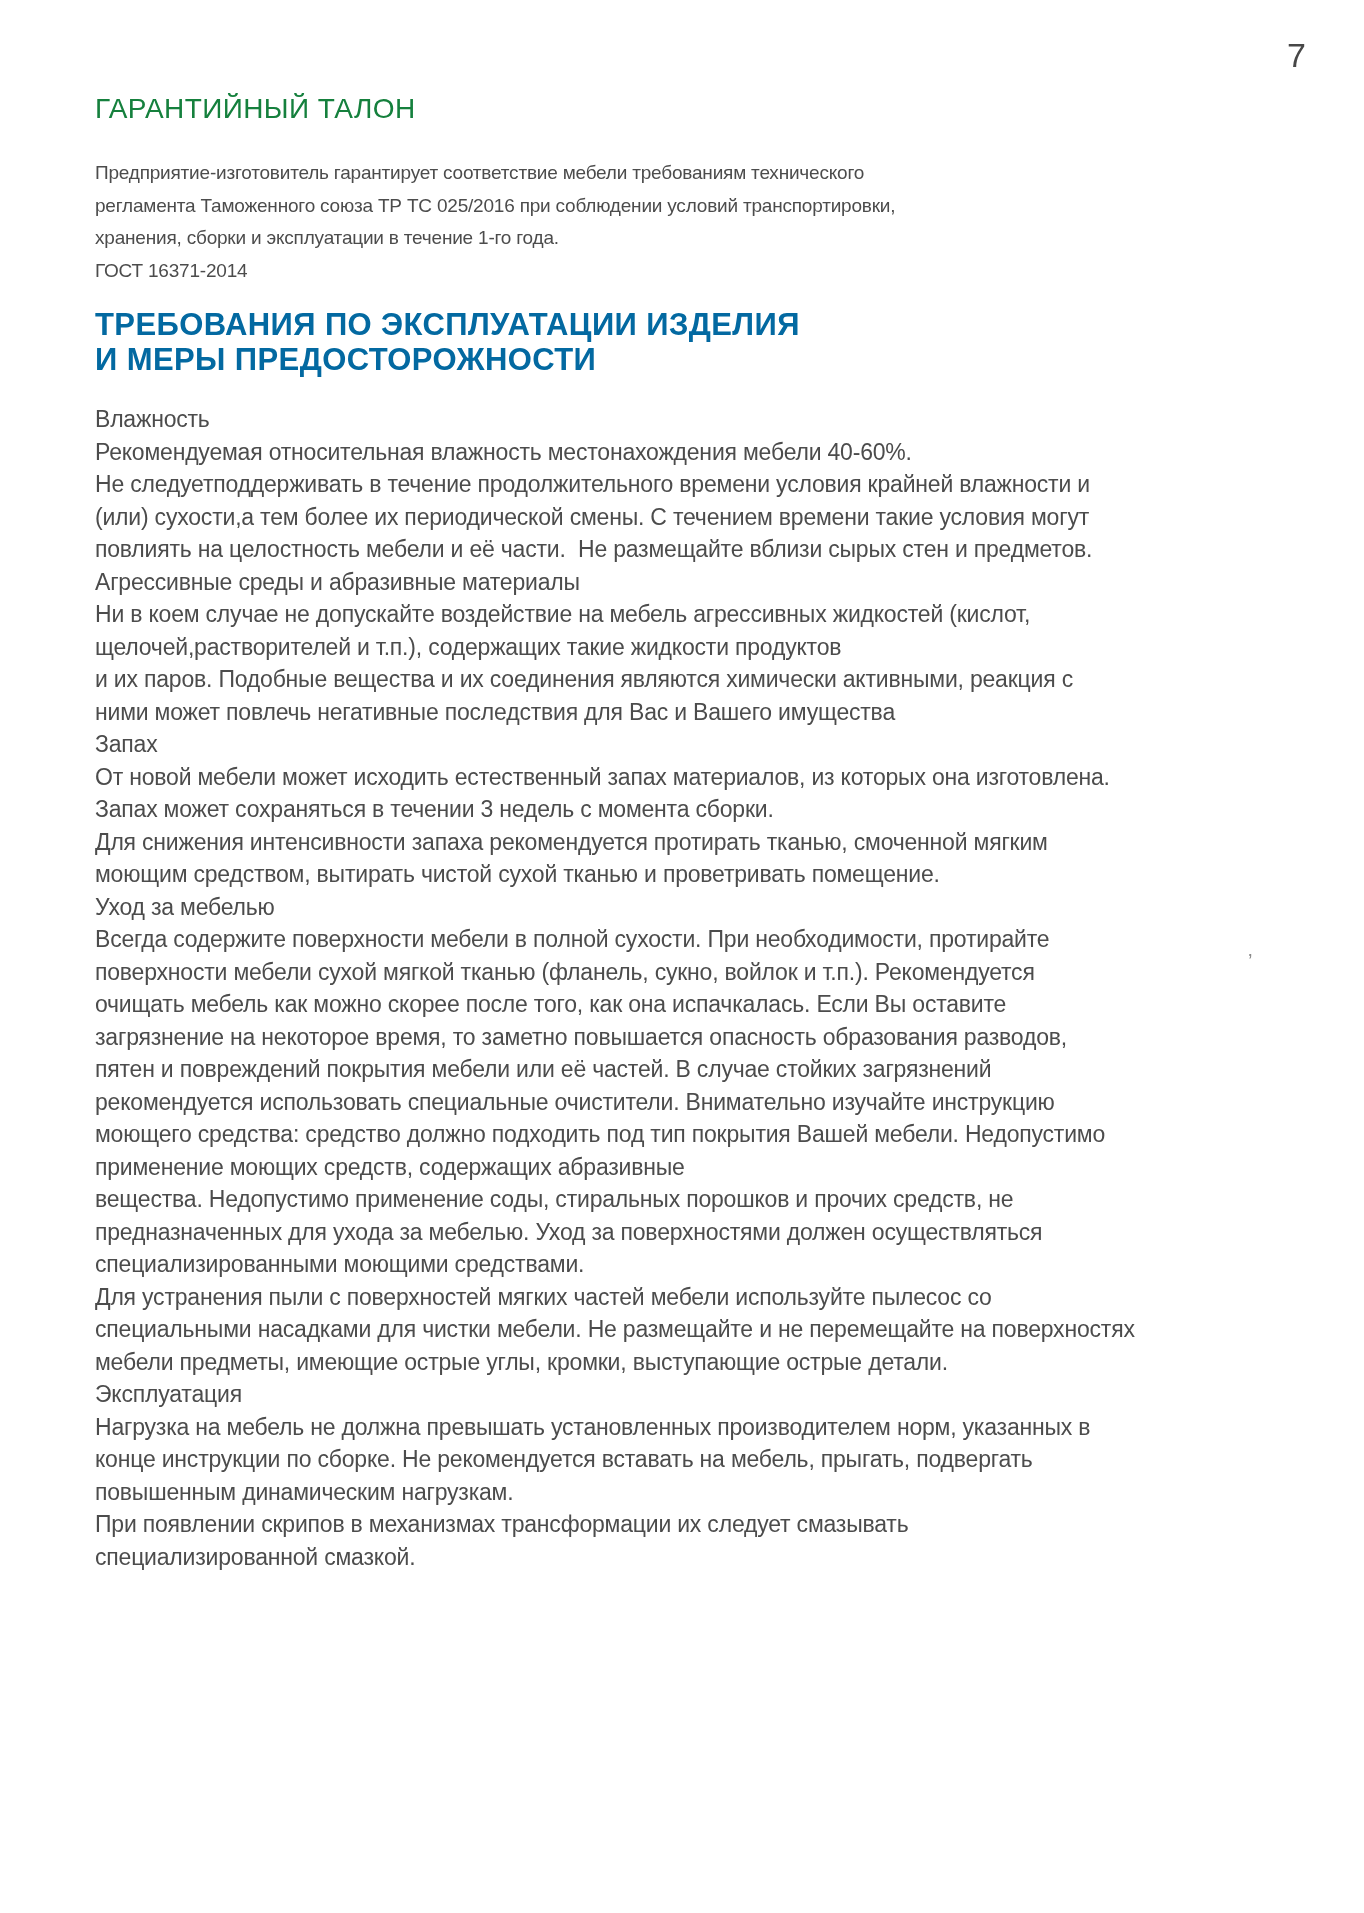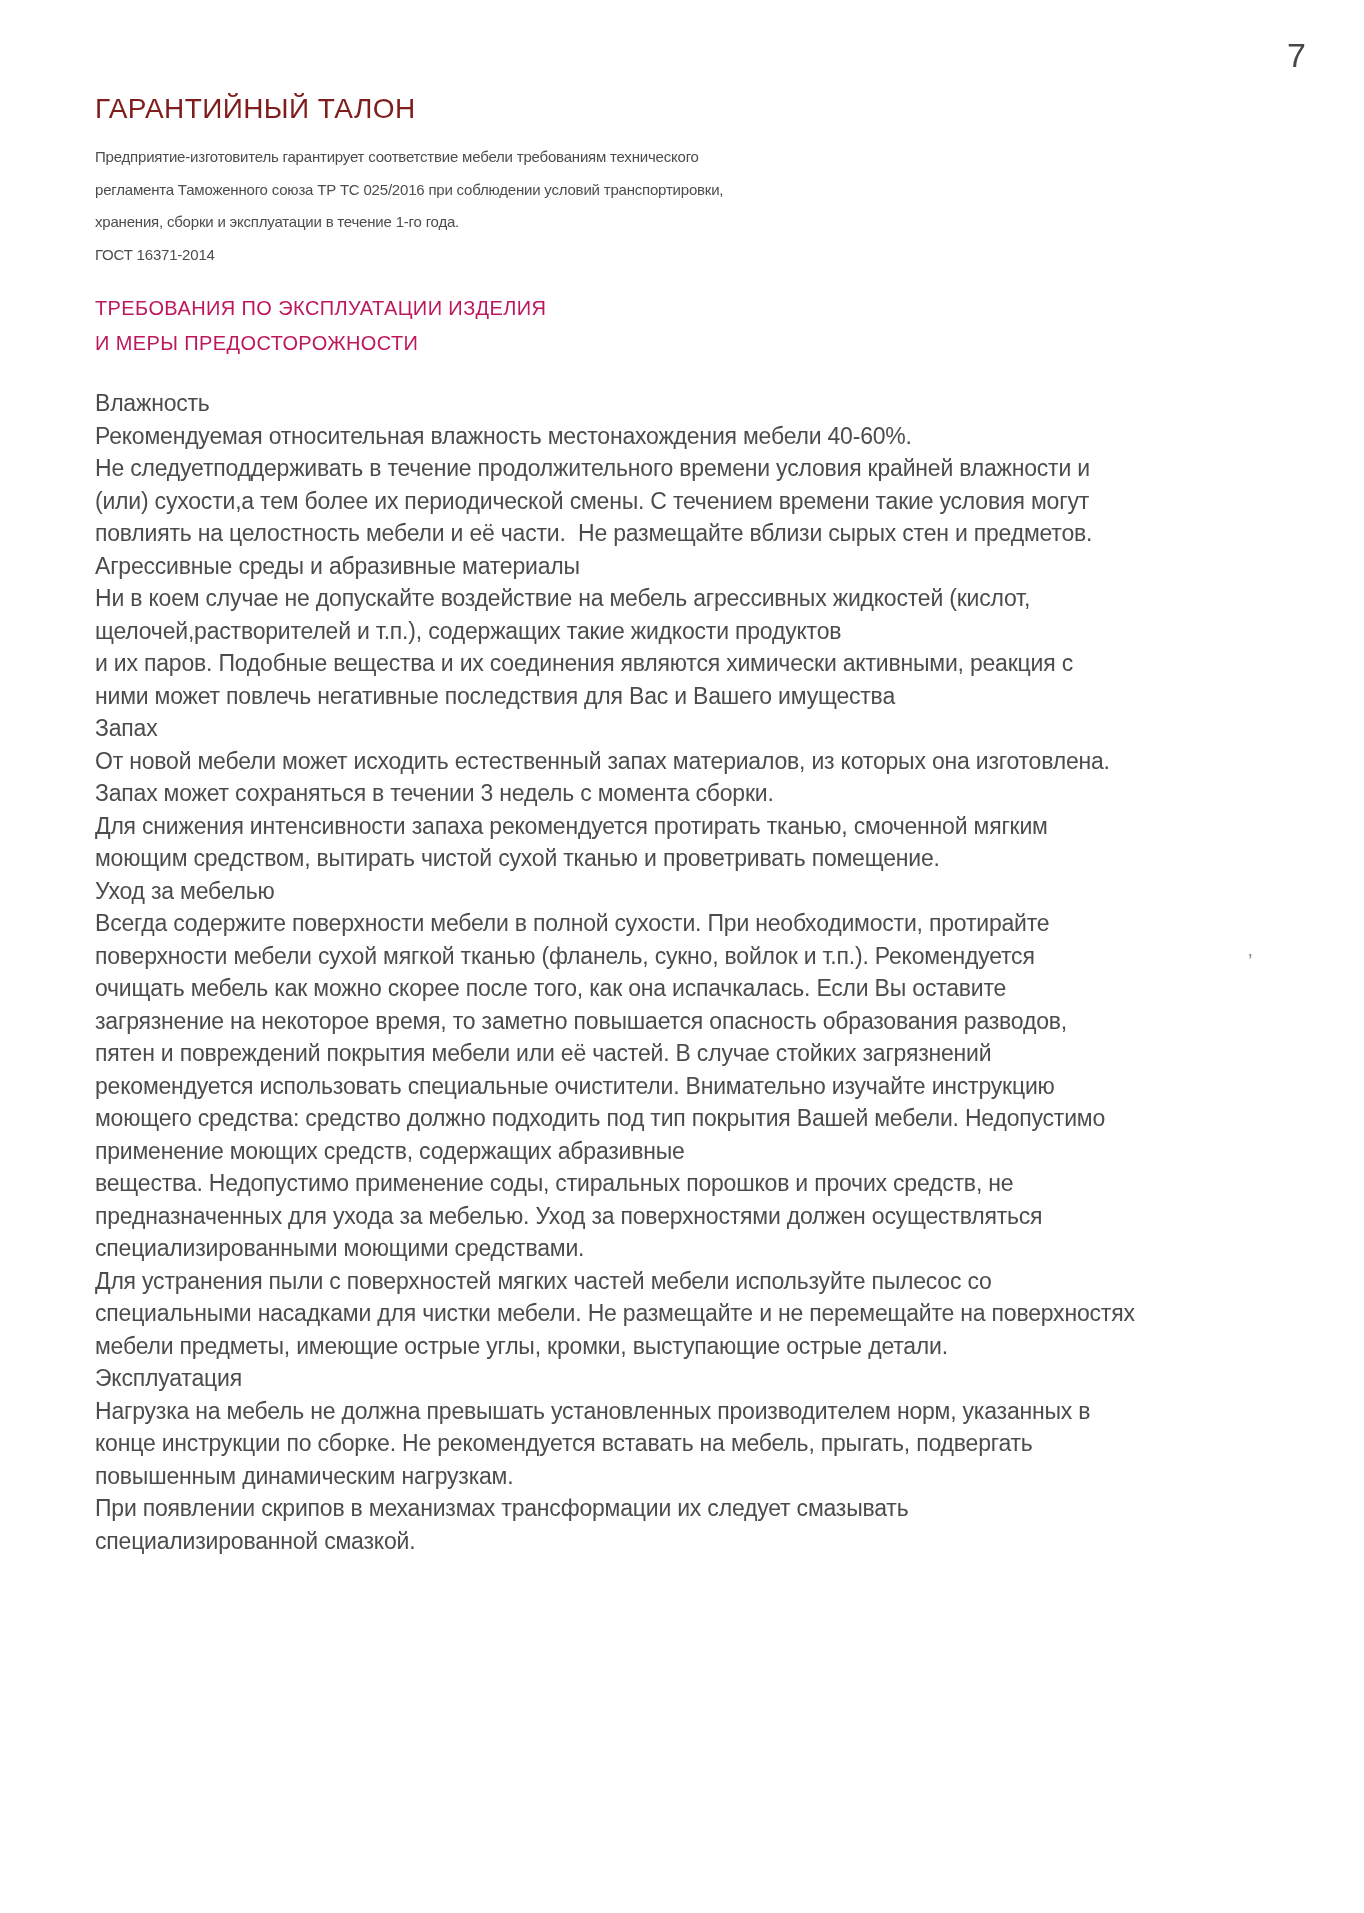--- a/index.html
+++ b/index.html
@@ -30,37 +30,37 @@
     left: 95px;
     top: 0;
     right: 20px;
   }
   .main-heading {
     margin: 92px 0 16px 0;
     font-size: 28px;
     line-height: 33px;
     font-weight: 400;
     letter-spacing: 0.4px;
-    color: #7f1d1d;
+    color: #15803d;
     white-space: pre;
   }
   .warranty-paragraph {
-    margin-top: 16px;
-    font-size: 15px;
+    margin-top: 32px;
+    font-size: 19px;
     line-height: 32.5px;
     letter-spacing: -0.2px;
     white-space: pre;
   }
   .section-heading {
     margin: 20px 0 0 0;
-    font-size: 20px;
+    font-size: 31px;
     line-height: 35px;
-    font-weight: 400;
+    font-weight: 700;
     letter-spacing: 0.4px;
-    color: #be185d;
+    color: #0369a1;
     white-space: pre;
   }
   .body-text {
     margin-top: 26px;
     font-size: 23px;
     line-height: 32.5px;
     letter-spacing: -0.2px;
     white-space: pre;
   }
   .line {

